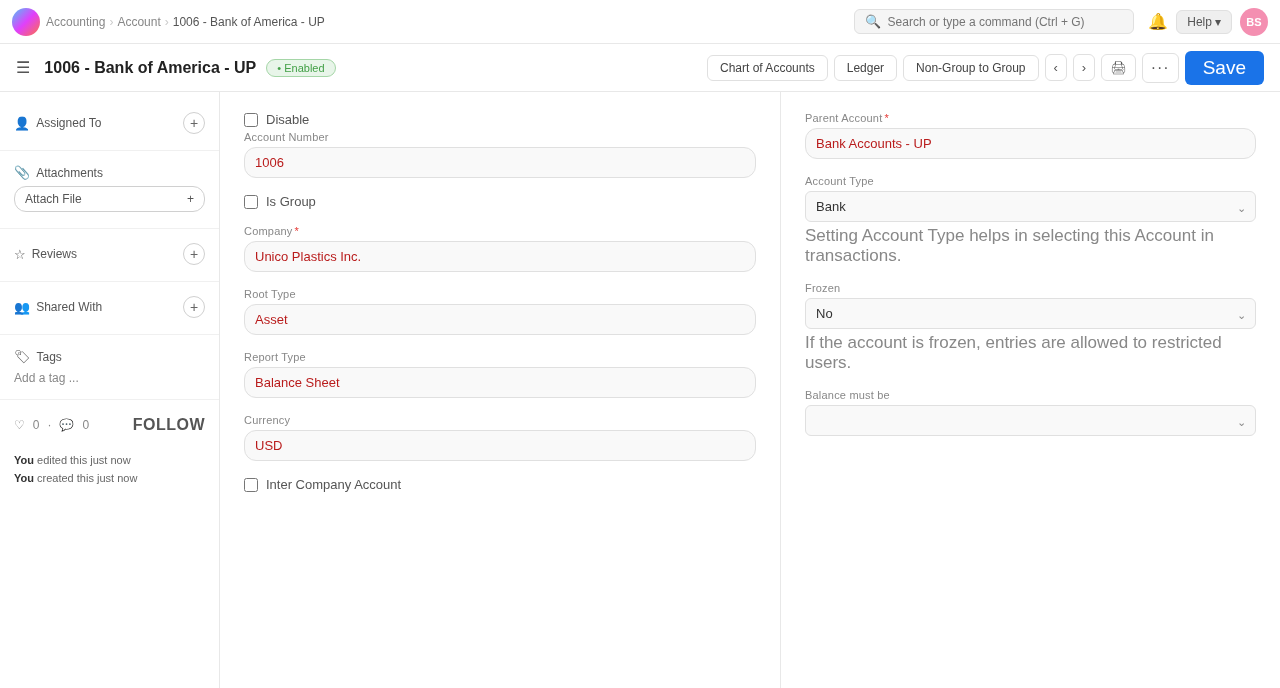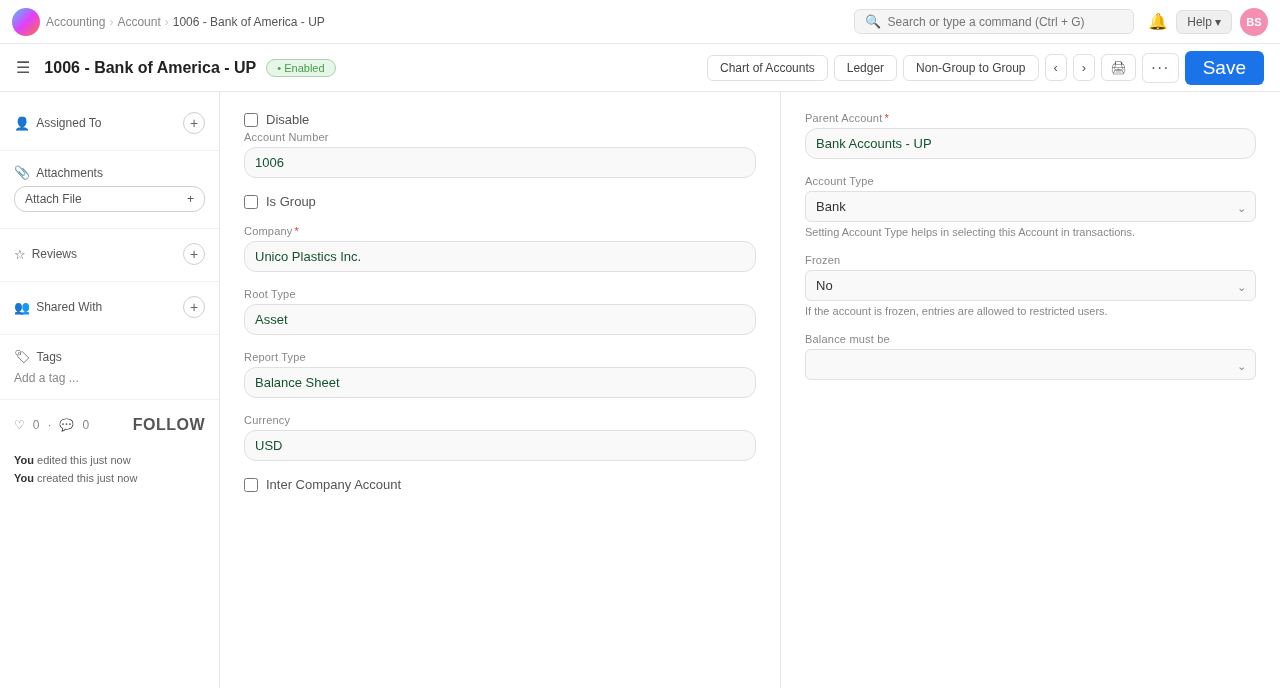--- a/index.html
+++ b/index.html
@@ -104,37 +104,37 @@
     .activity-log p { margin-bottom: 2px; }
     .activity-log strong { color: #333; font-weight: 600; text-align: right; }
 
     
     .main-content { flex: 1; overflow-y: auto; padding: 20px 24px; background: #fff; }
     .disable-row { display: flex; align-items: flex-end; gap: 8px; margin-bottom: 4px; font-size: 13px; color: #555; }
     .field-group { margin-bottom: 16px; }
     .field-label { font-size: 11px; color: #888; margin-bottom: 4px; font-weight: 500; letter-spacing: 0.2px; }
     .field-input {
       width: 100%; border: 1px solid #e0e0e0; border-radius: 12px;
-      padding: 7px 10px; font-size: 13px; color: #14532d;
+      padding: 7px 10px; font-size: 13px; color: #b91c1c;
       background: #f9f9f9; outline: none;
     }
     .field-select {
       width: 100%; border: 1px solid #e0e0e0; border-radius: 6px;
       padding: 7px 10px; font-size: 13px; color: #333;
       background: #f9f9f9; outline: none; appearance: none;
       cursor: pointer;
     }
     .select-wrapper { position: relative; }
     .select-wrapper::after {
       content: '⌃'; position: absolute; right: 10px; top: 50%;
       transform: translateY(-50%) rotate(180deg); color: #888; pointer-events: none; font-size: 11px;
     }
     .checkbox-row { display: flex; align-items: center; gap: 8px; font-size: 13px; color: #555; margin-bottom: 16px; }
     .right-panel { padding: 20px 24px; border-left: 1px solid #e8e8e8; width: 500px; flex-shrink: 0; }
-    .help-text { font-size: 11px; color: #888; margin-top: 4px; }
+    .help-text { font-size: 17px; color: #888; margin-top: 4px; }
     .required { color: #e53935; margin-left: 2px; }
 
     
     input[type="checkbox"] {
       width: 14px; height: 14px; cursor: pointer; accent-color: #1a73e8;
     }
 
     .content-area { display: flex; flex: 1; }
   </style>
 </head>

